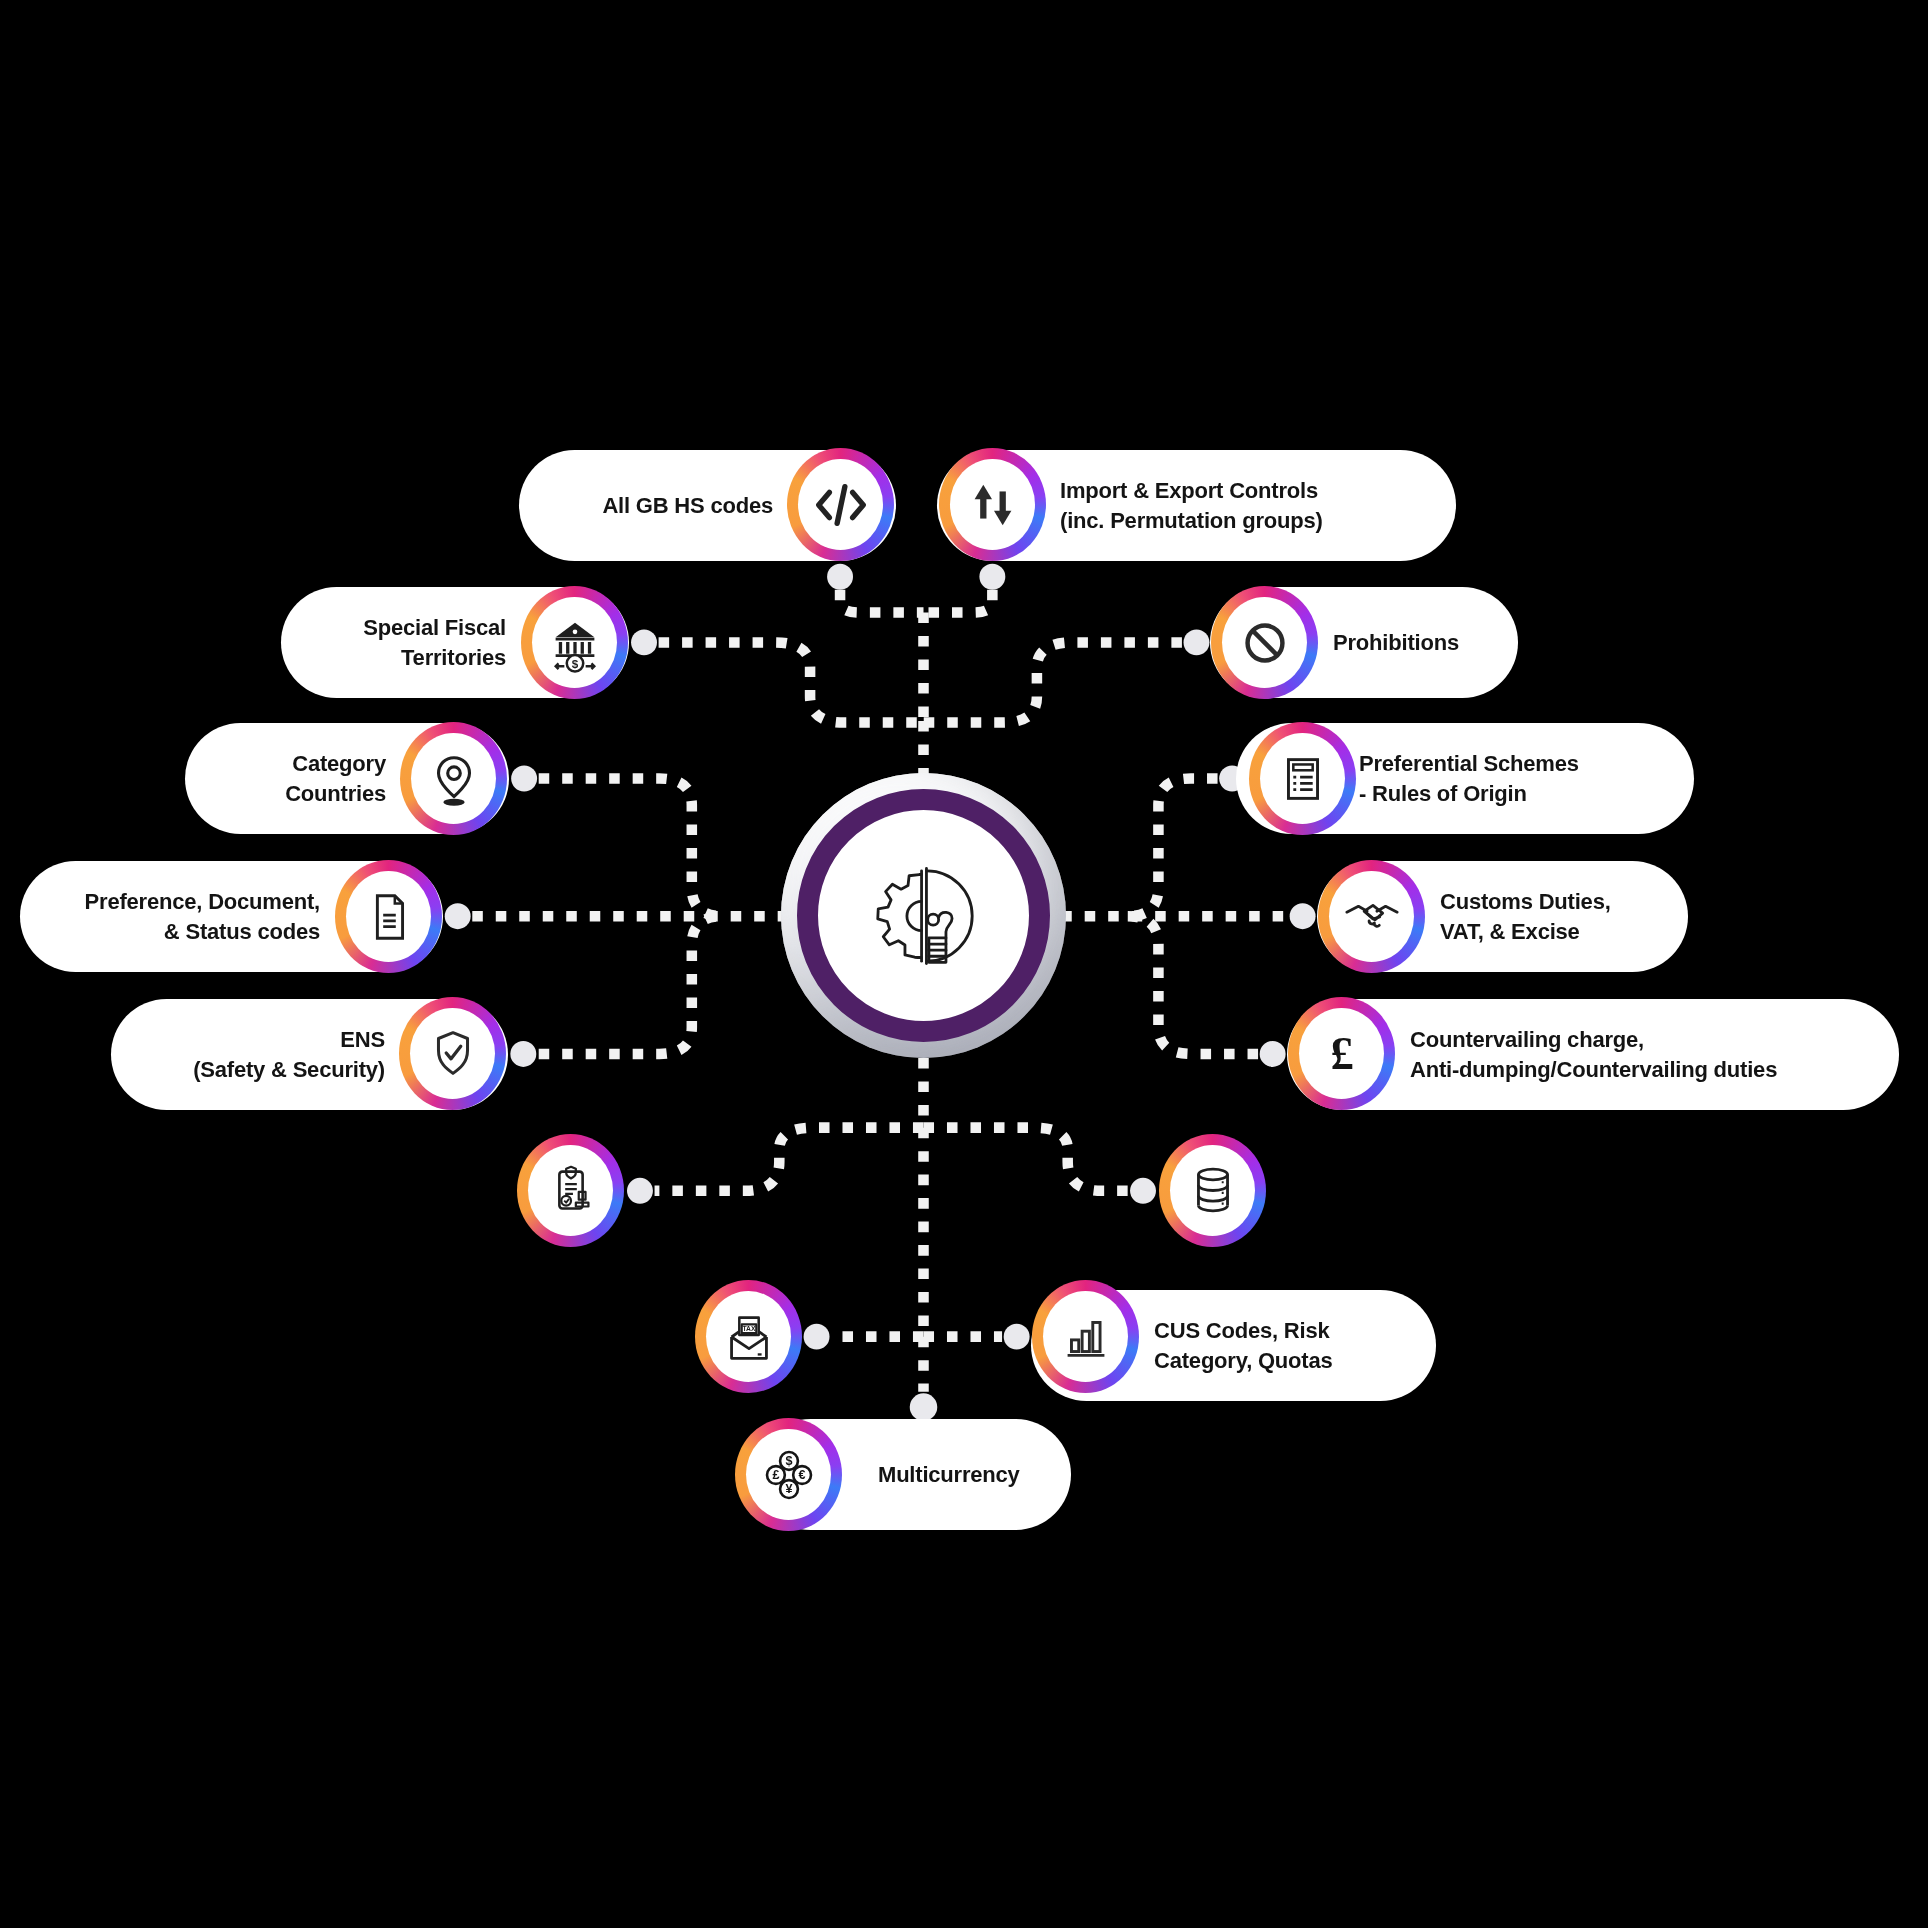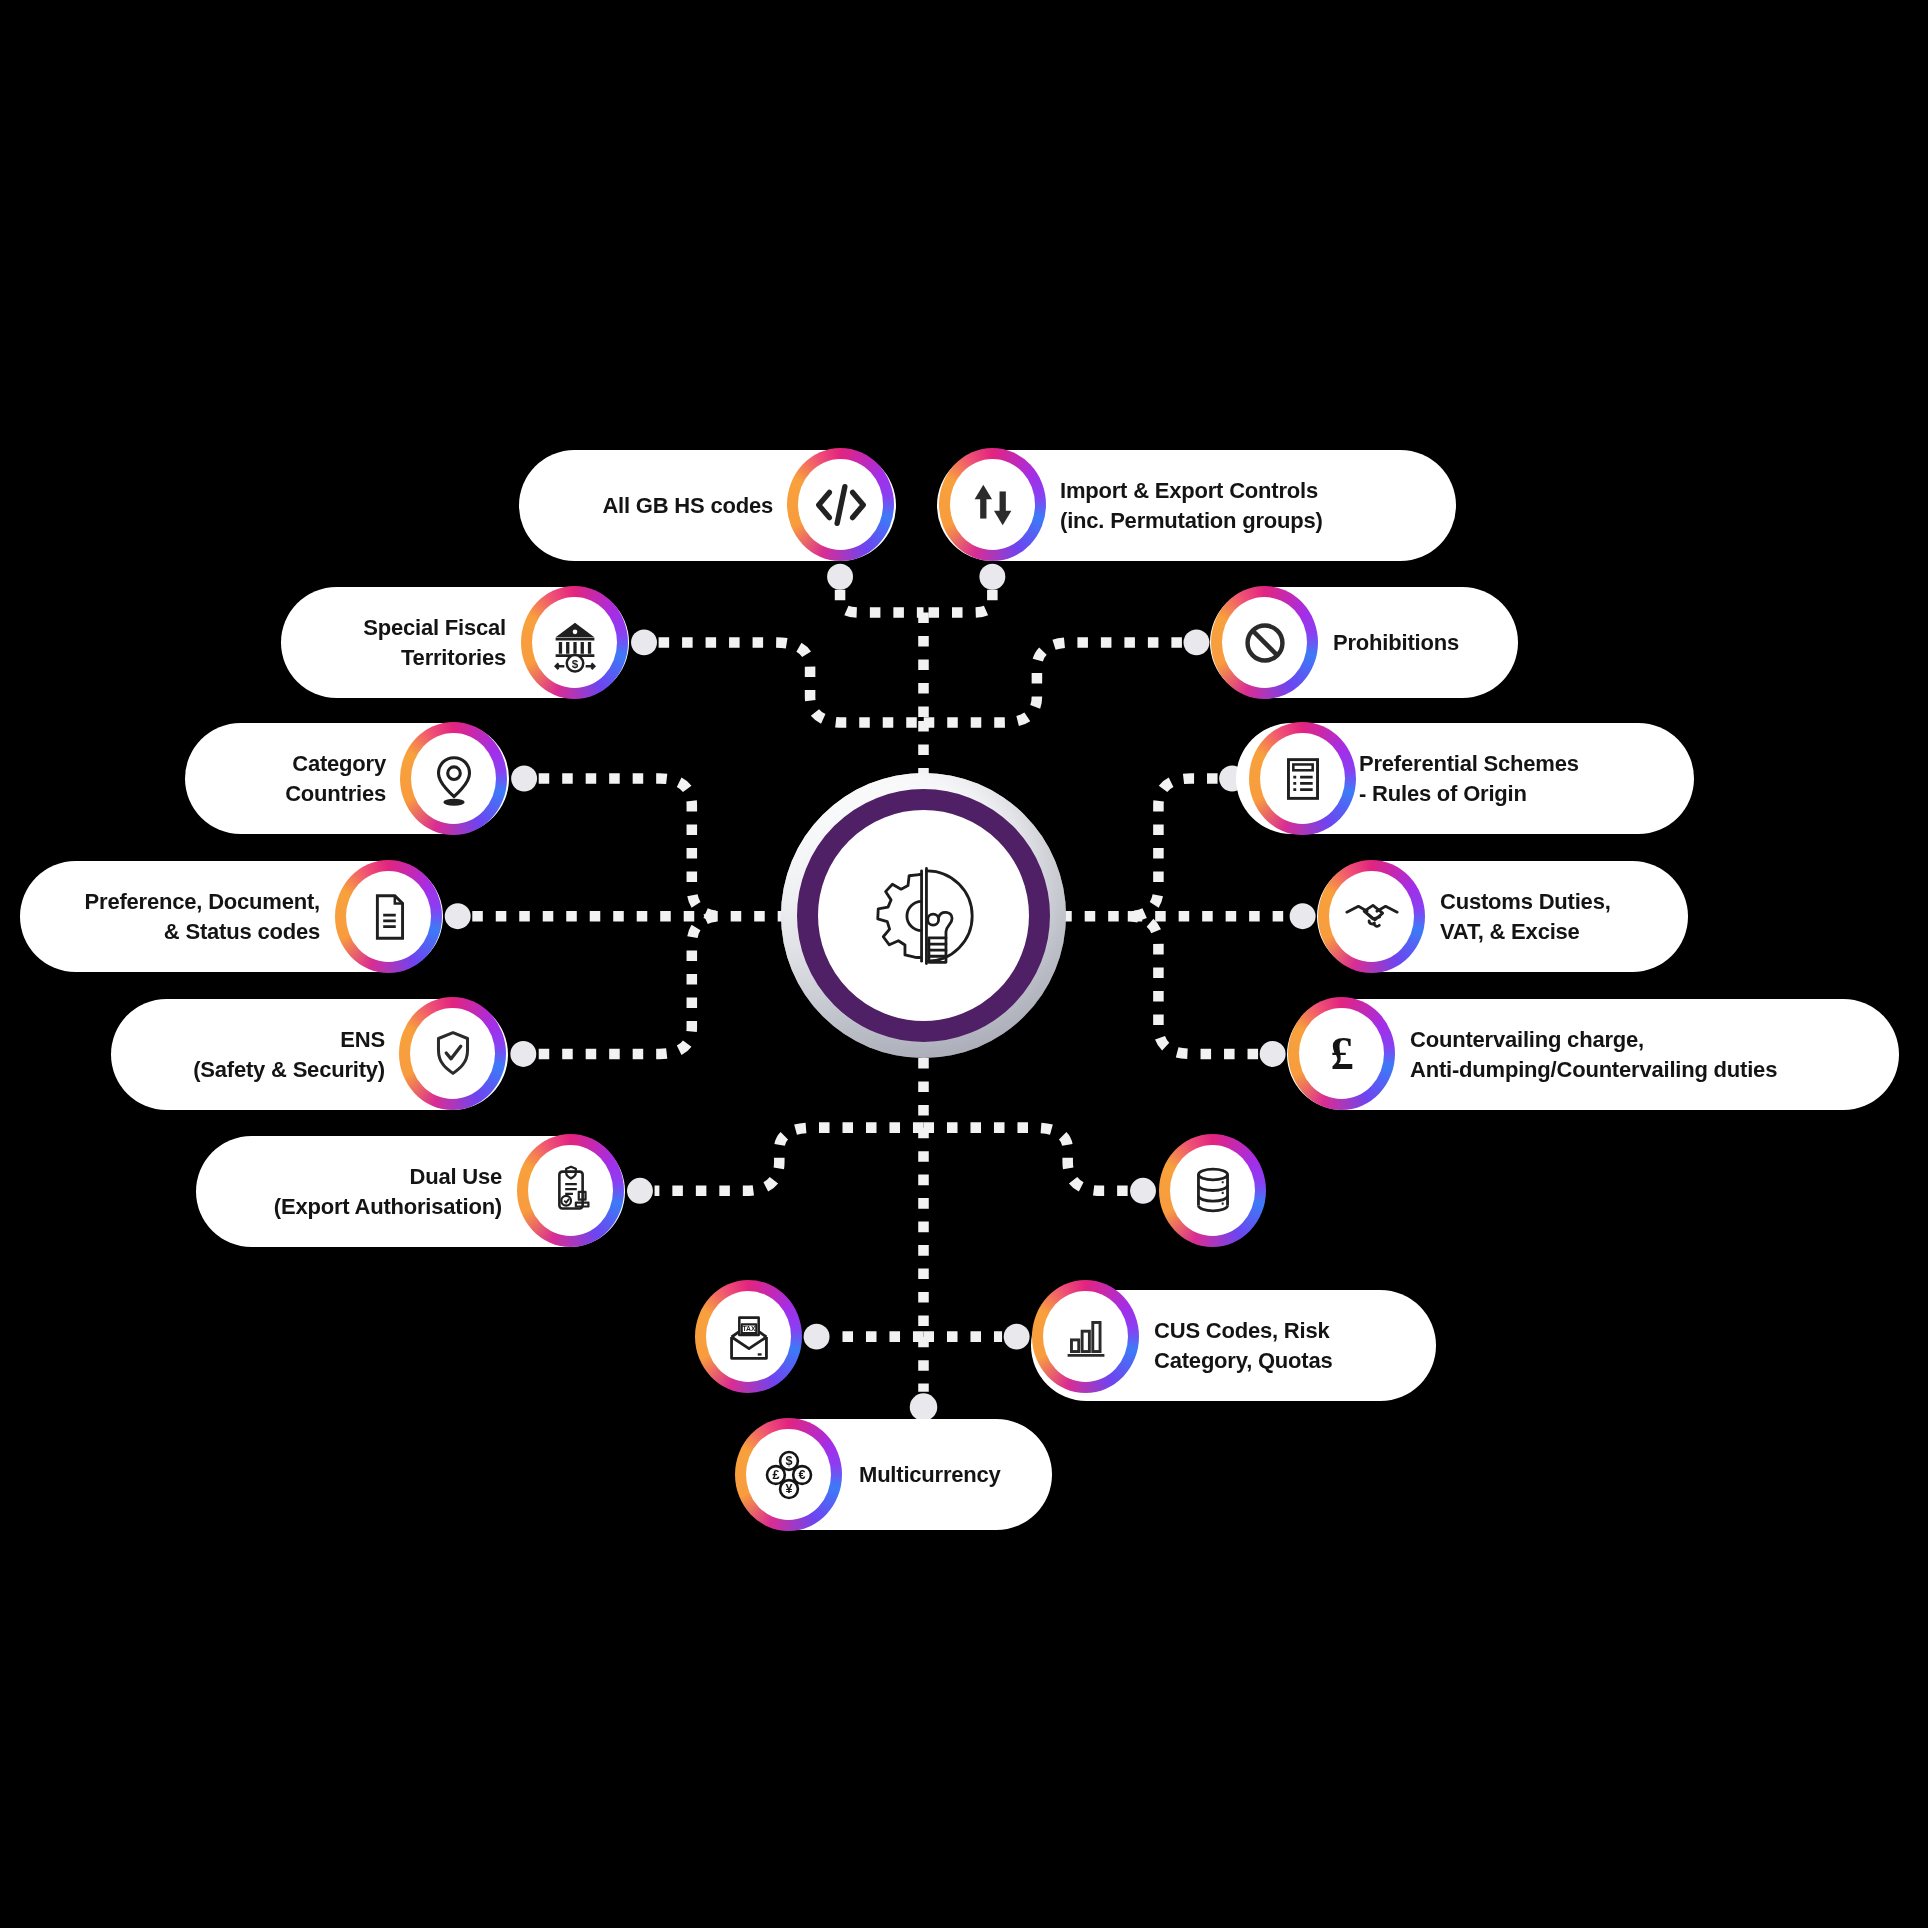--- a/index.html
+++ b/index.html
@@ -235,26 +235,20 @@
         <div>Anti-dumping/Countervailing duties</div>
       </div>
     </div>
     <div class="icon-ring" style="left: 1288px; top: 997px;">
       <div class="icon-inner">
         <svg class="glyph" viewBox="0 0 64 64">
           <text x="32" y="47" font-size="48" font-weight="bold" fill="#151515" text-anchor="middle" font-family="Liberation Serif, serif">£</text>
         </svg>
       </div>
     </div>
-    <div class="pill icon-right" style="left: 196px; top: 1136px; width: 429px;">
-      <div class="label">
-        <div>Dual Use</div>
-        <div>(Export Authorisation)</div>
-      </div>
-    </div>
     <div class="icon-ring" style="left: 517px; top: 1134px;">
       <div class="icon-inner">
         <svg class="glyph" viewBox="0 0 64 64" fill="none" stroke="#1f1f1f" stroke-width="2.7" stroke-linejoin="round">
           <rect x="20" y="12" width="24" height="38" rx="3"></rect>
           <path d="M32,7 l5,2 v4 c0,4 -5,6 -5,6 c0,0 -5,-2 -5,-6 v-4 z" stroke-width="2.3"></path>
           <path d="M26,25 h12 M26,30 h12 M26,35 h8" stroke-width="2.3"></path>
           <circle cx="27" cy="42" r="5" stroke-width="2.3"></circle>
           <path d="M25,42 l2,2 l3,-4" stroke-width="2"></path>
           <rect x="40" y="33" width="7" height="8" stroke-width="2.3"></rect>
           <path d="M37,44 h13 v4 h-13 z" stroke-width="2.3"></path>
@@ -295,21 +289,21 @@
     <div class="icon-ring" style="left: 1032px; top: 1280px;">
       <div class="icon-inner">
         <svg class="glyph" viewBox="0 0 64 64" fill="none" stroke="#2b2b2b" stroke-width="3">
           <path d="M13,51 H51"></path>
           <rect x="17" y="35" width="7.5" height="12"></rect>
           <rect x="28" y="26" width="7.5" height="21"></rect>
           <rect x="39" y="17" width="7.5" height="30"></rect>
         </svg>
       </div>
     </div>
-    <div class="pill icon-left center" style="left: 736px; top: 1419px; width: 316px;">
+    <div class="pill icon-left center" style="left: 755px; top: 1419px; width: 316px;">
       <div class="label">
         <div>Multicurrency</div>
       </div>
     </div>
     <div class="icon-ring" style="left: 735px; top: 1418px;">
       <div class="icon-inner">
         <svg class="glyph" viewBox="0 0 64 64" fill="none" stroke="#151515" stroke-width="2.7">
           <circle cx="32" cy="17.5" r="9.2"></circle>
           <circle cx="18.5" cy="32" r="9.2"></circle>
           <circle cx="45.5" cy="32" r="9.2"></circle>

